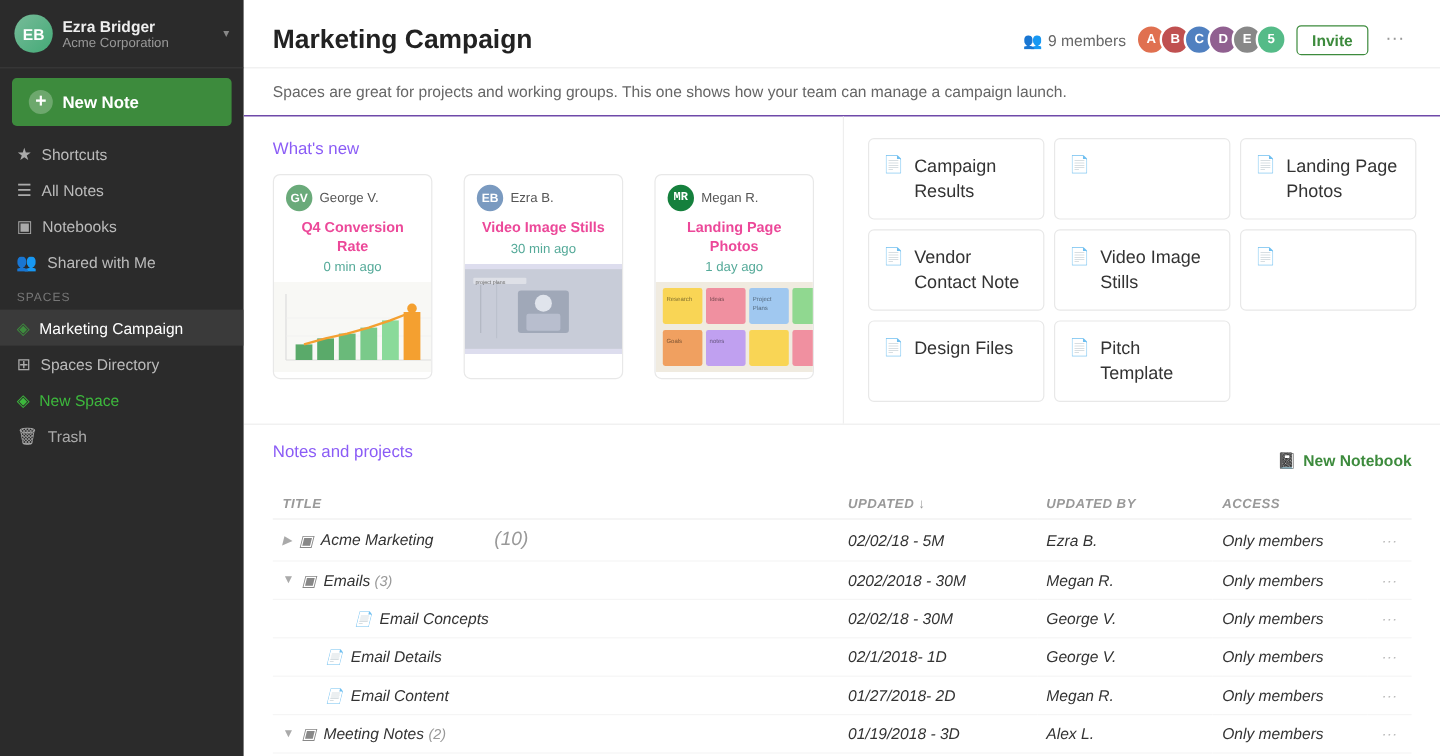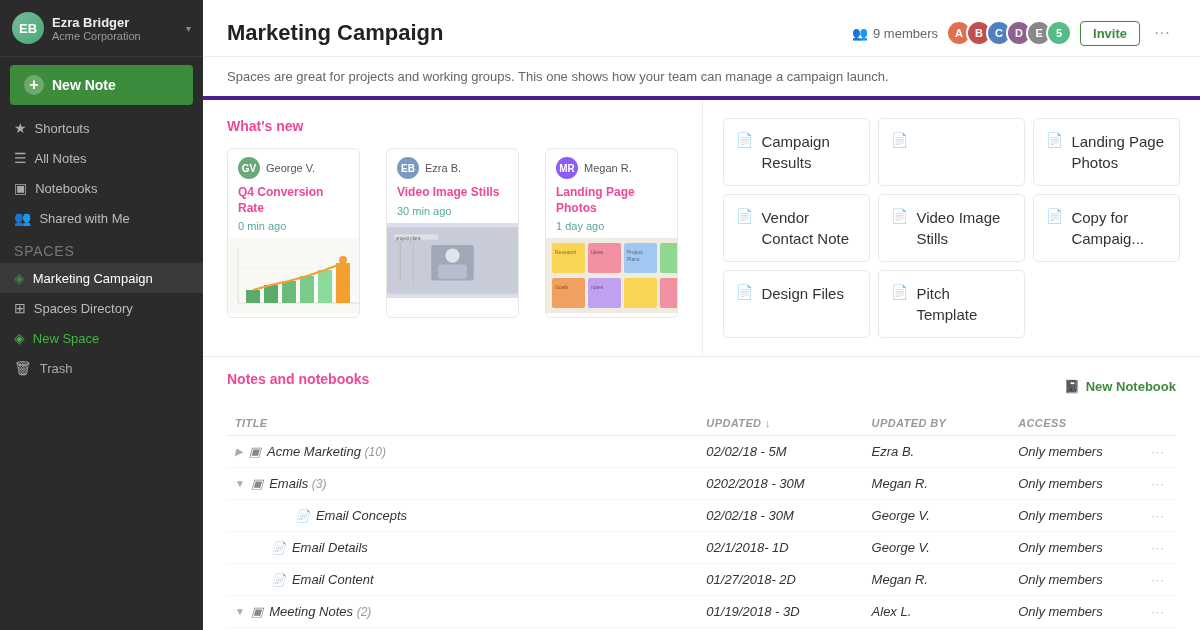--- a/index.html
+++ b/index.html
@@ -71,21 +71,21 @@
       padding: 7px 14px;
       cursor: pointer;
       font-size: 13px;
       color: #bbb;
     }
     .sidebar-item.active { background: #3a3a3a; color: #fff; }
     .sidebar-item-icon { margin-right: 8px; font-size: 14px; color: #aaa; }
     .sidebar-item-label { flex: 1; }
 
     .sidebar-section-label {
-      font-size: 14px;
+      font-size: 10px;
       color: #777;
       text-transform: uppercase;
       letter-spacing: 0.8px;
       padding: 10px 14px 4px;
     }
 
     .sidebar-item.new-space-item { color: #3db83d; }
     .sidebar-item.new-space-item .sidebar-item-icon { color: #3db83d; }
     .sidebar-item.trash-item { color: #aaa; }
 
@@ -145,43 +145,44 @@
       color: #999;
       font-size: 16px;
       cursor: pointer;
       padding: 2px 6px;
     }
 
     .main-description {
       padding: 12px 24px;
       font-size: 13px;
       color: #666;
-      border-bottom: 4px solid #4c1d95;
+      border-bottom: 1px solid #4c1d95;
     }
 
     .main-body {
       display: flex;
       padding: 0;
     }
 
     
     .whats-new-section {
       padding: 18px 24px;
       width: 500px;
       border-right: 1px solid #eee;
     }
     .section-title {
       font-size: 14px;
-      font-weight: 700;
-      color: #ec4899;
+      font-weight: 400;
+      color: #8b5cf6;
       margin-bottom: 14px;
     }
     .whats-new-cards {
       display: flex;
       gap: 26px;
+      text-align: center;
     }
     .wn-card {
       background: #fff;
       border: 1px solid #e8e8e8;
       border-radius: 6px;
       width: 148px;
       overflow: hidden;
       cursor: pointer;
     }
     .wn-card-top {
@@ -425,21 +426,21 @@
               <line x1="30" y1="10" x2="30" y2="65" stroke="#b0b4c0" stroke-width="0.5"></line>
 
               <rect x="8" y="8" width="50" height="6" rx="1" fill="rgba(255,255,255,0.4)"></rect>
               <text x="10" y="14" font-size="5" fill="#666">project plans</text>
             </svg>
           </div>
         </div>
 
         <div class="wn-card">
           <div class="wn-card-top">
-            <div class="wn-avatar" style="background:#8b5cf6;">MR</div>
+            <div class="wn-avatar" style="background:#15803d;font-family:Liberation Mono, monospace;">MR</div>
             <span class="wn-user">Megan R.</span>
           </div>
           <div class="wn-title">Landing Page Photos</div>
           <div class="wn-time">1 day ago</div>
           <div>
             <svg width="148" height="75" viewBox="0 0 148 75" xmlns="http://www.w3.org/2000/svg">
               <rect width="148" height="75" fill="#f0ebe0"></rect>
 
               <rect x="6" y="5" width="33" height="30" rx="2" fill="#f9d555"></rect>
               <rect x="42" y="5" width="33" height="30" rx="2" fill="#f090a0"></rect>
@@ -480,39 +481,38 @@
         <div class="pinned-card">
           <span class="note-icon">📄</span>
           <span class="pinned-card-title">Vendor Contact Note</span>
         </div>
         <div class="pinned-card">
           <span class="note-icon">📄</span>
           <span class="pinned-card-title">Video Image Stills</span>
         </div>
         <div class="pinned-card">
           <span class="note-icon">📄</span>
-          <span class="pinned-card-title">Copy for Campaig...</span>
         </div>
         <div class="pinned-card">
           <span class="note-icon">📄</span>
           <span class="pinned-card-title">Design Files</span>
         </div>
         <div class="pinned-card">
           <span class="note-icon">📄</span>
           <span class="pinned-card-title">Pitch Template</span>
         </div>
 
       </div>
     </div>
 
   </div>
 
   <div class="notes-notebooks">
     <div class="notes-notebooks-header">
-      <span class="section-title">Notes and notebooks</span>
+      <span class="section-title">Notes and projects</span>
       <button class="new-notebook-btn">
         <span>📓</span>
         <span>New Notebook</span>
       </button>
     </div>
 
     <table class="nn-table">
       <thead>
         <tr>
           <th style="width:52%">
@@ -532,21 +532,21 @@
       </thead>
       <tbody>
 
         <tr>
           <td>
             <div class="title-cell">
               <span class="expand-arrow">▶</span>
               <span class="notebook-icon">▣</span>
               <span>
                 <span>Acme Marketing</span>
-                <span style="color:#999;font-size:12px;">(10)</span>
+                <span style="color:#999;font-size:16px;margin-left:47px;">(10)</span>
               </span>
             </div>
           </td>
           <td>02/02/18 - 5M</td>
           <td>Ezra B.</td>
           <td class="access-cell">Only members</td>
           <td><span class="dots-btn">···</span></td>
         </tr>
 
         <tr>

